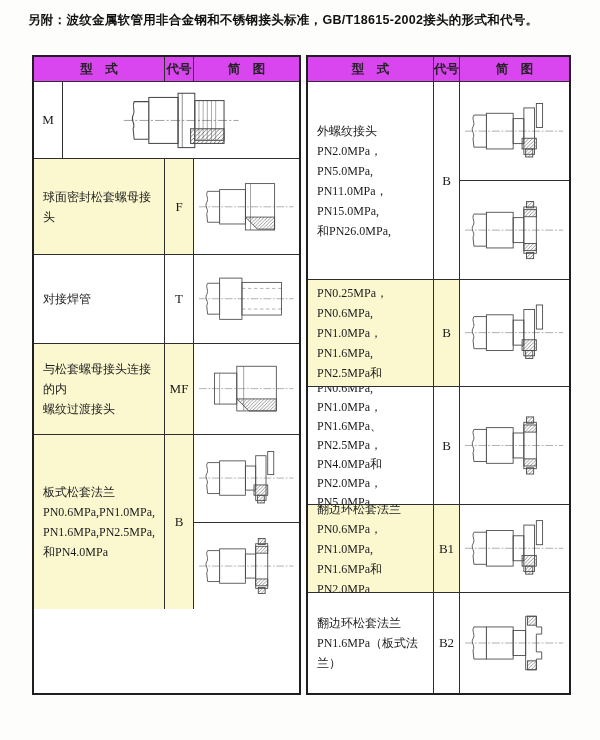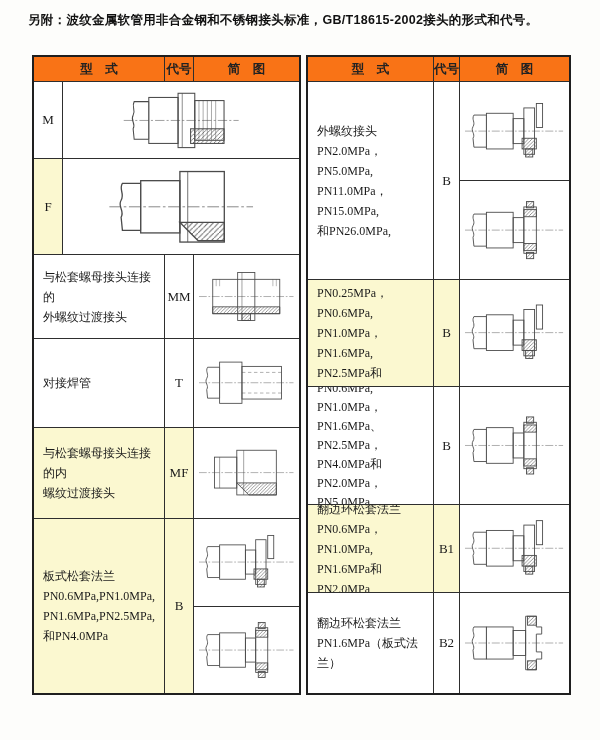--- a/index.html
+++ b/index.html
@@ -15,21 +15,21 @@
     font-weight:bold;font-size:12.5px;letter-spacing:0.3px;color:#111;
   }
   .tables{position:absolute;left:32px;top:55px;display:flex;gap:5px;}
   .tbl{border:2px solid #1f1f1f;background:#ffffff;}
   .tbl-left{width:265px;}
   .tbl-right{width:261px;}
   .row{display:flex;box-sizing:border-box;border-bottom:1px solid #2e2e2e;}
   .row:last-child{border-bottom:none;}
   .cell{box-sizing:border-box;border-right:1px solid #2e2e2e;overflow:hidden;}
   .cell:last-child{border-right:none;}
-  .hdr{background:#f97316;height:25px;}
+  .hdr{background:#d946ef;height:25px;}
   .hdr .cell{
     display:flex;align-items:center;justify-content:center;
     font-size:12.5px;font-weight:bold;color:#222;
   }
   .tbl-left  .c-type{width:131px;}
   .tbl-left  .c-code{width:29px;}
   .tbl-left  .c-dia{flex:1;}
   .tbl-right .c-type{width:126px;}
   .tbl-right .c-code{width:26px;}
   .tbl-right .c-dia{flex:1;}
@@ -152,42 +152,31 @@
         <div class="cell c-dia dia-cell">
           <div class="dia">
             <svg class="dg" viewBox="0 0 110 64" preserveAspectRatio="xMidYMid meet" stroke="#4a4a4a" fill="none" stroke-width="1">
                 <use href="#sym-m"></use>
               </svg>
           </div>
         </div>
       </div>
 
       <div class="row" style="height:96px">
+        <div class="cell c-type type-cell hl">球面密封松套螺母接头</div>
         <div class="cell c-code code-cell hl">F</div>
         <div class="cell c-dia dia-cell">
           <div class="dia">
             <svg class="dg" viewBox="0 0 110 64" preserveAspectRatio="xMidYMid meet" stroke="#4a4a4a" fill="none" stroke-width="1">
                 <use href="#sym-f"></use>
               </svg>
           </div>
         </div>
       </div>
 
-      <div class="row" style="height:84px">
-        <div class="cell c-type type-cell">与松套螺母接头连接的
-外螺纹过渡接头</div>
-        <div class="cell c-code code-cell">MM</div>
-        <div class="cell c-dia dia-cell">
-          <div class="dia">
-            <svg class="dg" viewBox="0 0 110 64" preserveAspectRatio="xMidYMid meet" stroke="#4a4a4a" fill="none" stroke-width="1">
-                <use href="#sym-mm"></use>
-              </svg>
-          </div>
-        </div>
-      </div>
 
       <div class="row" style="height:89px">
         <div class="cell c-type type-cell">对接焊管</div>
         <div class="cell c-code code-cell">T</div>
         <div class="cell c-dia dia-cell">
           <div class="dia">
             <svg class="dg" viewBox="0 0 110 64" preserveAspectRatio="xMidYMid meet" stroke="#4a4a4a" fill="none" stroke-width="1">
                 <use href="#sym-t"></use>
               </svg>
           </div>

